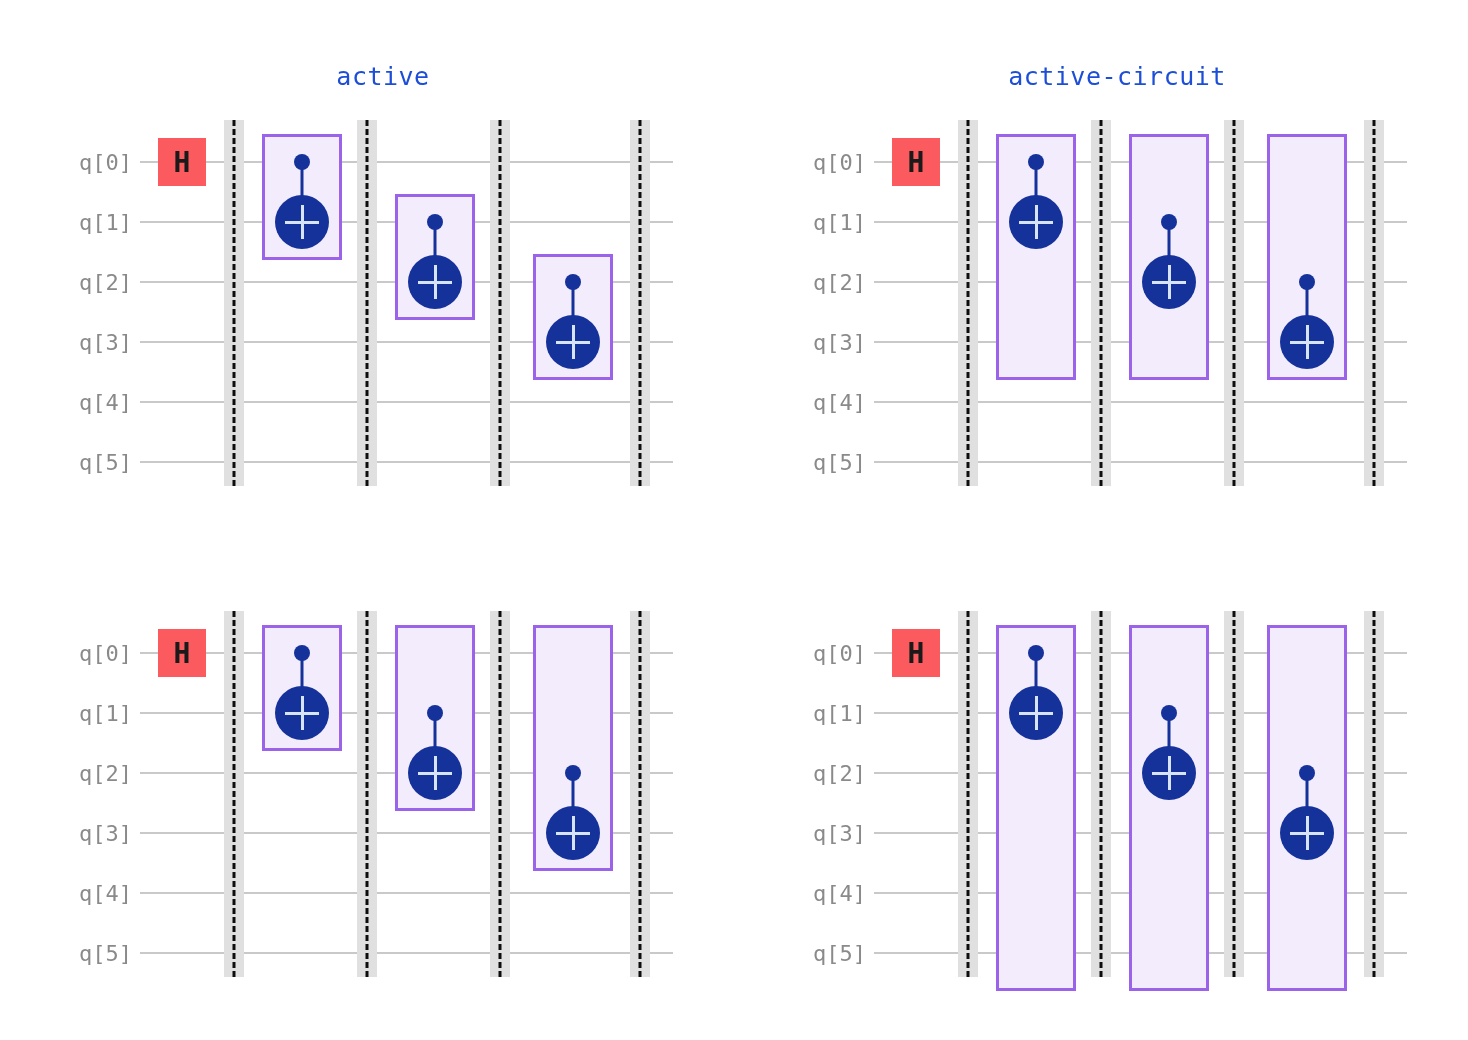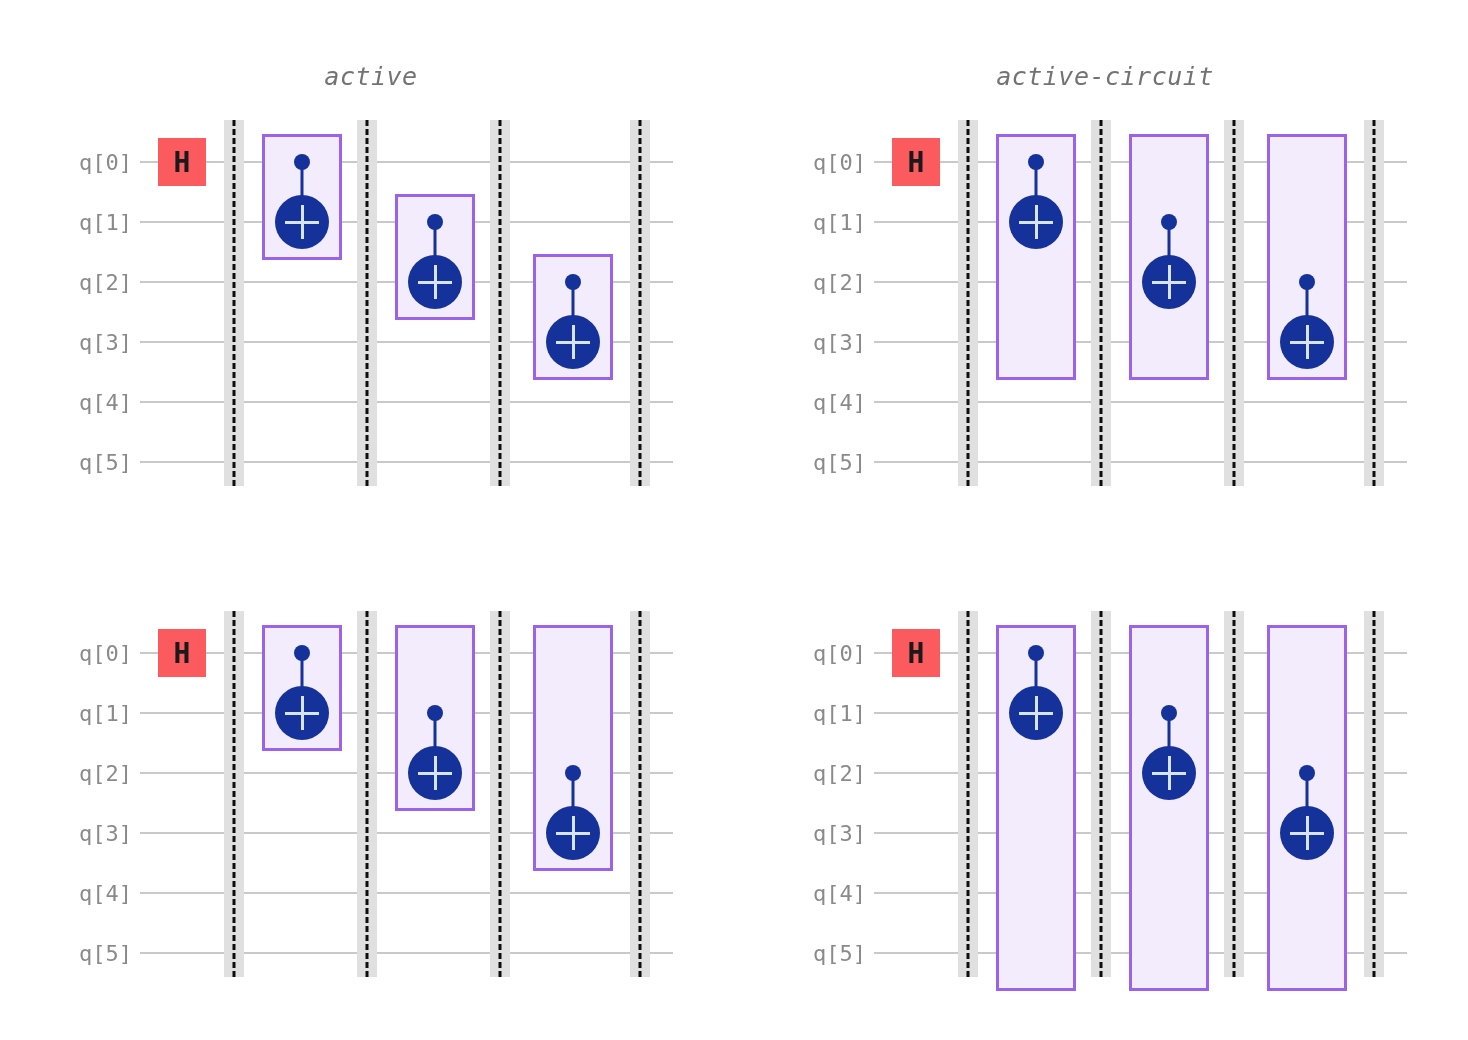--- a/index.html
+++ b/index.html
@@ -21,29 +21,28 @@
     height: 1040px;
   }
   .panel {
     position: absolute;
     width: 734px;
     height: 520px;
   }
   .panel-title {
     position: absolute;
     top: 62px;
-    left: 4px;
+    left: 16px;
     width: 734px;
     text-align: center;
     font-family: "DejaVu Sans Mono", "Liberation Mono", monospace;
     font-size: 25px;
     letter-spacing: 0.5px;
-    color: #737373;
+    color: #1d4ed8;
     white-space: pre;
-    font-style: italic;
   }
   .circuit {
     position: absolute;
     left: 0;
     top: 0;
     width: 734px;
     height: 520px;
     padding-left: 44px;
   }
   .qlabel {

